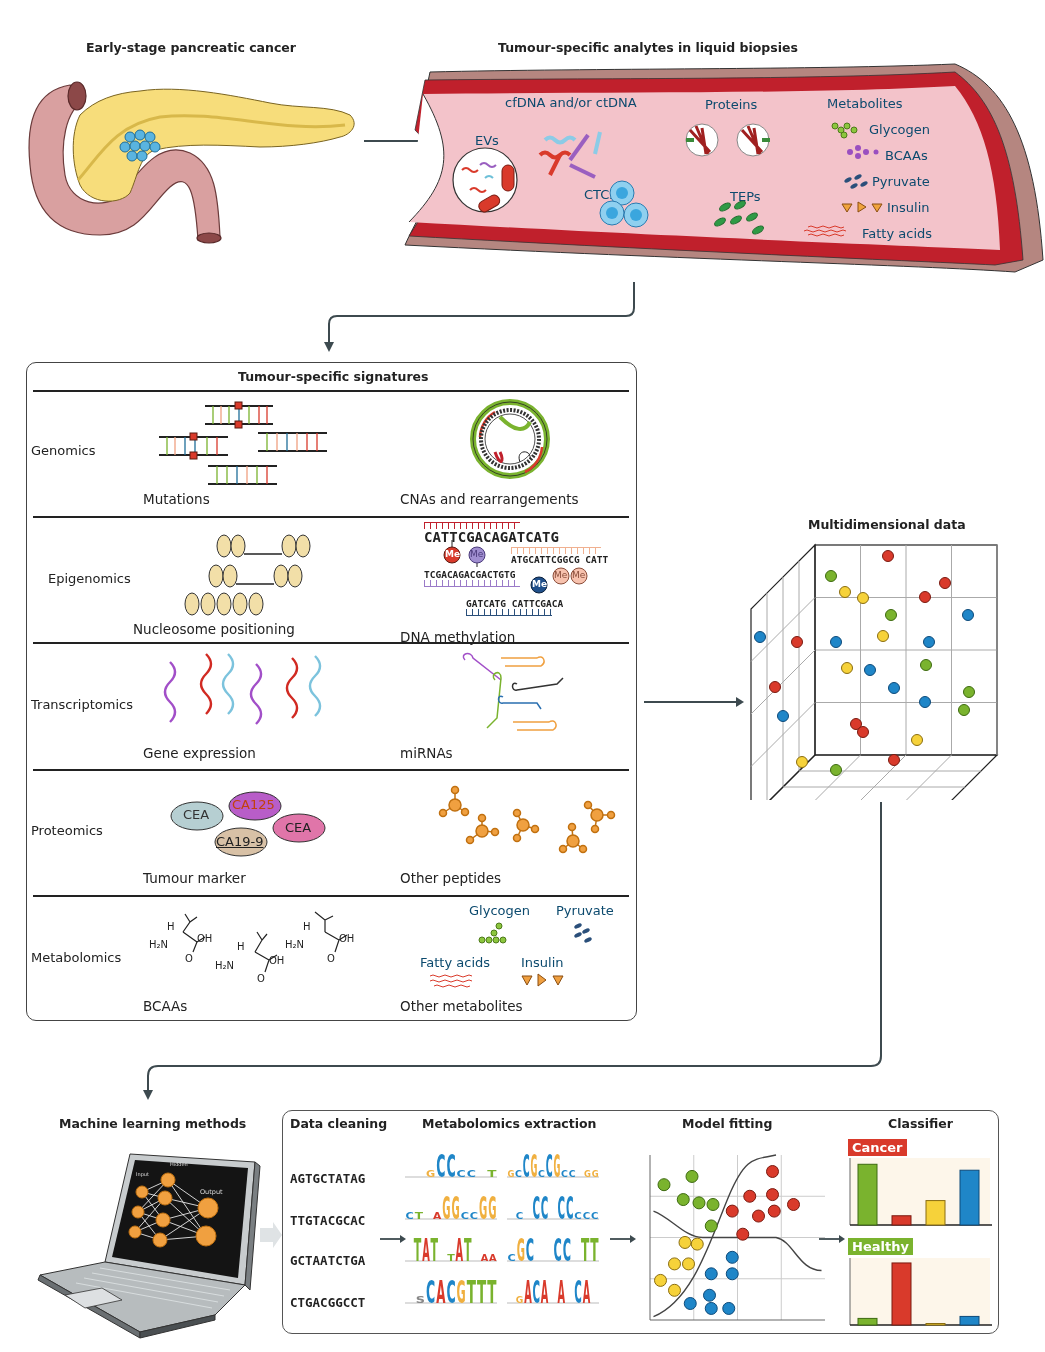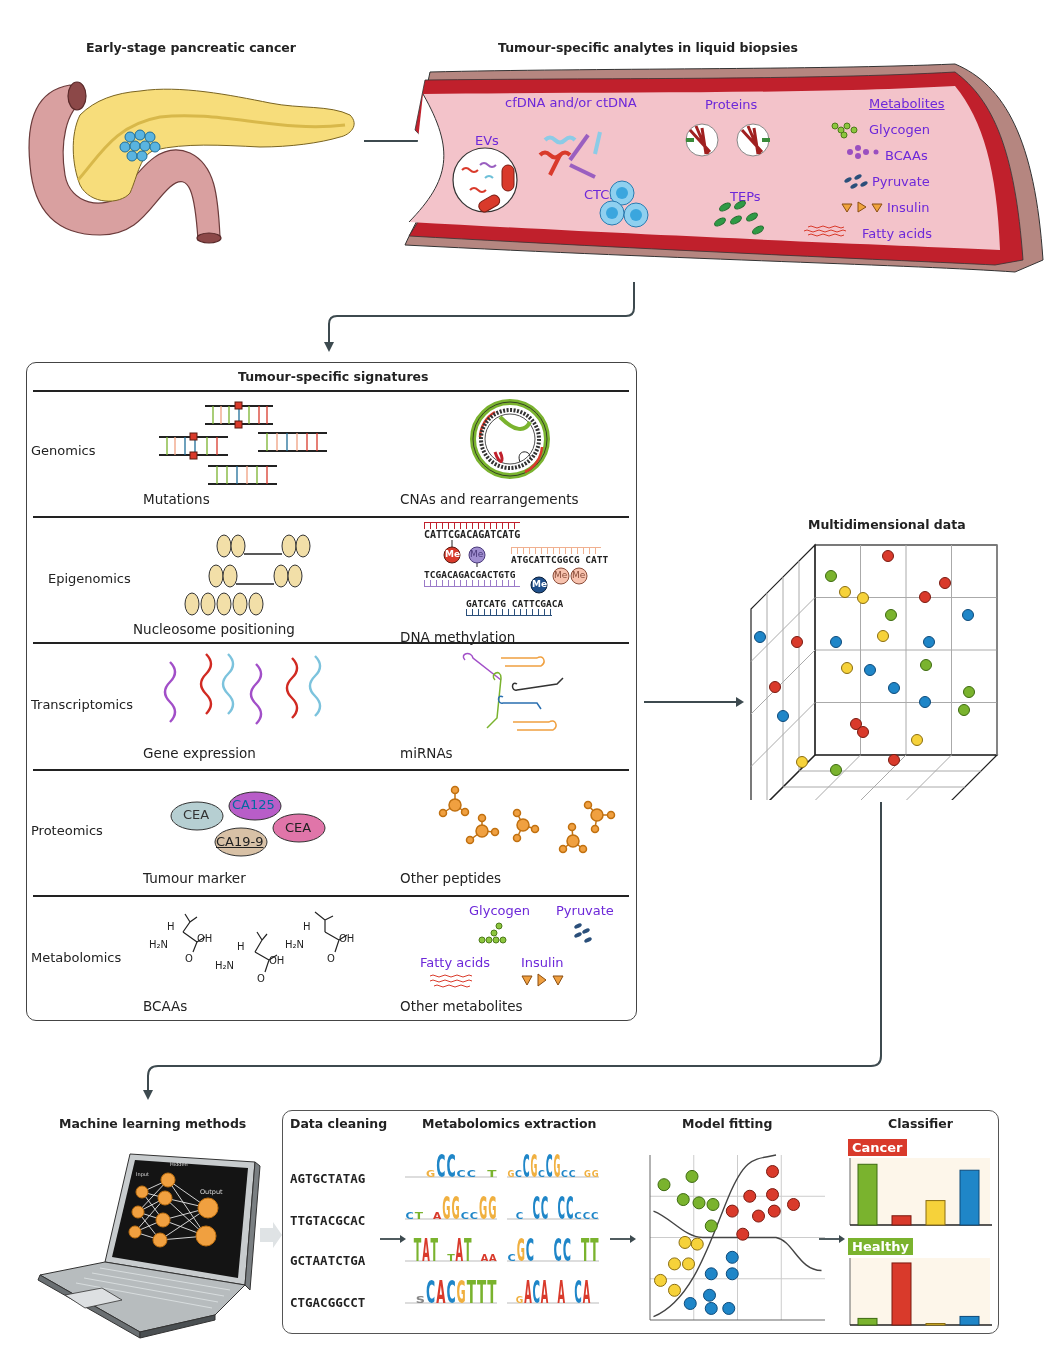--- a/index.html
+++ b/index.html
@@ -1,19 +1,19 @@
 <!DOCTYPE html>
 <html><head>
 <meta charset="utf-8">
 <style>
   html,body{margin:0;padding:0;background:#fff;}
   body{width:1045px;height:1352px;position:relative;overflow:hidden;font-family:"DejaVu Sans",sans-serif;color:#222;}
   .abs{position:absolute;}
   .title{font-family:"DejaVu Sans",sans-serif;font-weight:bold;font-size:12.5px;color:#222;white-space:nowrap;}
-  .lbl{font-family:"DejaVu Sans",sans-serif;font-size:13px;color:#6d28d9;white-space:nowrap;}
+  .lbl{font-family:"DejaVu Sans",sans-serif;font-size:13px;color:#0c4a6e;white-space:nowrap;}
   .rowlbl{font-family:"DejaVu Sans",sans-serif;font-size:13px;color:#222;white-space:nowrap;}
   .cap{font-family:"DejaVu Sans",sans-serif;font-size:13.5px;color:#222;white-space:nowrap;text-align:left;}
   .seq{font-family:"DejaVu Sans Mono",monospace;font-weight:bold;font-size:12.5px;color:#222;white-space:nowrap;}
   .box{position:absolute;border:1.5px solid #444;border-radius:10px;background:#fff;}
   .hr{position:absolute;height:1.5px;background:#222;}
   .chip{font-family:"DejaVu Sans",sans-serif;font-weight:bold;font-size:13px;color:#fff;padding:0 4px;line-height:17px;}
   svg text{font-family:"DejaVu Sans",sans-serif;}
 </style>
 </head>
 <body>
@@ -52,21 +52,21 @@
   <path d="M30 20 C200 18 420 20 560 12 C598 40 620 90 628 200 L600 205 C500 200 300 192 14 176 C40 135 60 110 20 70 Z" fill="#c0202c" stroke="#333" stroke-width="0.8"></path>
   <path d="M28 34 C200 32 420 34 560 26 C588 60 602 110 605 190 C500 185 300 178 14 162 C45 130 62 100 28 34 Z" fill="#f3c3ca"></path>
   <path d="M28 34 C60 90 55 120 14 162" fill="#fff" stroke="#333" stroke-width="1"></path>
 </svg>
 
 <div class="abs lbl" style="left:505px;top:95px;">cfDNA and/or ctDNA</div>
 <div class="abs lbl" style="left:475px;top:133px;">EVs</div>
 <div class="abs lbl" style="left:705px;top:97px;">Proteins</div>
 <div class="abs lbl" style="left:584px;top:187px;">CTCs</div>
 <div class="abs lbl" style="left:730px;top:189px;">TEPs</div>
-<div class="abs lbl" style="left:869px;top:96px;text-decoration:underline;">Metabolites</div>
+<div class="abs lbl" style="left:827px;top:96px;">Metabolites</div>
 <div class="abs lbl" style="left:869px;top:122px;">Glycogen</div>
 <div class="abs lbl" style="left:885px;top:148px;">BCAAs</div>
 <div class="abs lbl" style="left:872px;top:174px;">Pyruvate</div>
 <div class="abs lbl" style="left:887px;top:200px;">Insulin</div>
 <div class="abs lbl" style="left:862px;top:226px;">Fatty acids</div>
 
 <svg class="abs" style="left:440px;top:110px;" width="500" height="135">
   <g>
     <circle cx="45" cy="70" r="32" fill="#fff" stroke="#333" stroke-width="1.2"></circle>
     <path d="M22 60 q4 -4 8 0 t8 0" stroke="#d93a2b" fill="none" stroke-width="2"></path>
@@ -245,21 +245,21 @@
       <ellipse cx="84" cy="76" rx="7" ry="11"></ellipse>
   </g>
   <g stroke="#222" stroke-width="1.3" fill="none">
     <line x1="72" y1="26" x2="110" y2="26"></line>
       <line x1="64" y1="56" x2="102" y2="56"></line>
   </g>
 </svg>
 
 <div class="abs" style="left:424px;top:522px;">
   <div style="width:96px;height:6px;border-top:1.5px solid #c0202c;background:repeating-linear-gradient(90deg,#c0202c 0 1px,transparent 1px 6px);"></div>
-  <div class="seq" style="font-size:10px;">CATTCGACAGATCATG</div>
+  <div class="seq" style="font-size:14px;">CATTCGACAGATCATG</div>
 </div>
 <div class="abs" style="left:424px;top:569px;">
   <div class="seq" style="font-size:9.5px;">TCGACAGACGACTGTG</div>
   <div style="width:96px;height:6px;border-bottom:1.5px solid #9a7ac8;background:repeating-linear-gradient(90deg,#9a7ac8 0 1px,transparent 1px 6px);"></div>
 </div>
 <div class="abs" style="left:511px;top:547px;">
   <div style="width:90px;height:6px;border-top:1.5px solid #f0b090;background:repeating-linear-gradient(90deg,#f0b090 0 1px,transparent 1px 6px);"></div>
   <div class="seq" style="font-size:9.5px;">ATGCATTCGGCG CATT</div>
 </div>
 <div class="abs" style="left:466px;top:598px;">
@@ -312,21 +312,21 @@
       <ellipse cx="90" cy="16" rx="26" ry="14" fill="#b85dc8" stroke="#333"></ellipse>
     </g>
   <g>
       <ellipse cx="134" cy="38" rx="26" ry="14" fill="#e075a9" stroke="#333"></ellipse>
     </g>
   <g>
       <ellipse cx="76" cy="52" rx="26" ry="14" fill="#d8c1a6" stroke="#333"></ellipse>
     </g>
 </svg>
 <div class="abs lbl" style="left:183px;top:807px;color:#333;">CEA</div>
-<div class="abs lbl" style="left:232px;top:797px;color:#0369a1;">CA125</div>
+<div class="abs lbl" style="left:232px;top:797px;color:#c2410c;">CA125</div>
 <div class="abs lbl" style="left:285px;top:820px;color:#222;">CEA</div>
 <div class="abs lbl" style="left:216px;top:834px;color:#222;text-decoration:underline;">CA19-9</div>
 
 <svg class="abs" style="left:425px;top:785px;" width="200" height="75">
   <g stroke="#c07010" stroke-width="1.5" fill="#f0a040">
     <g>
         <line x1="30" y1="20" x2="30" y2="5"></line>
         <line x1="30" y1="20" x2="18" y2="28"></line>
         <line x1="30" y1="20" x2="40" y2="27"></line>
         <circle cx="30" cy="20" r="6"></circle>

